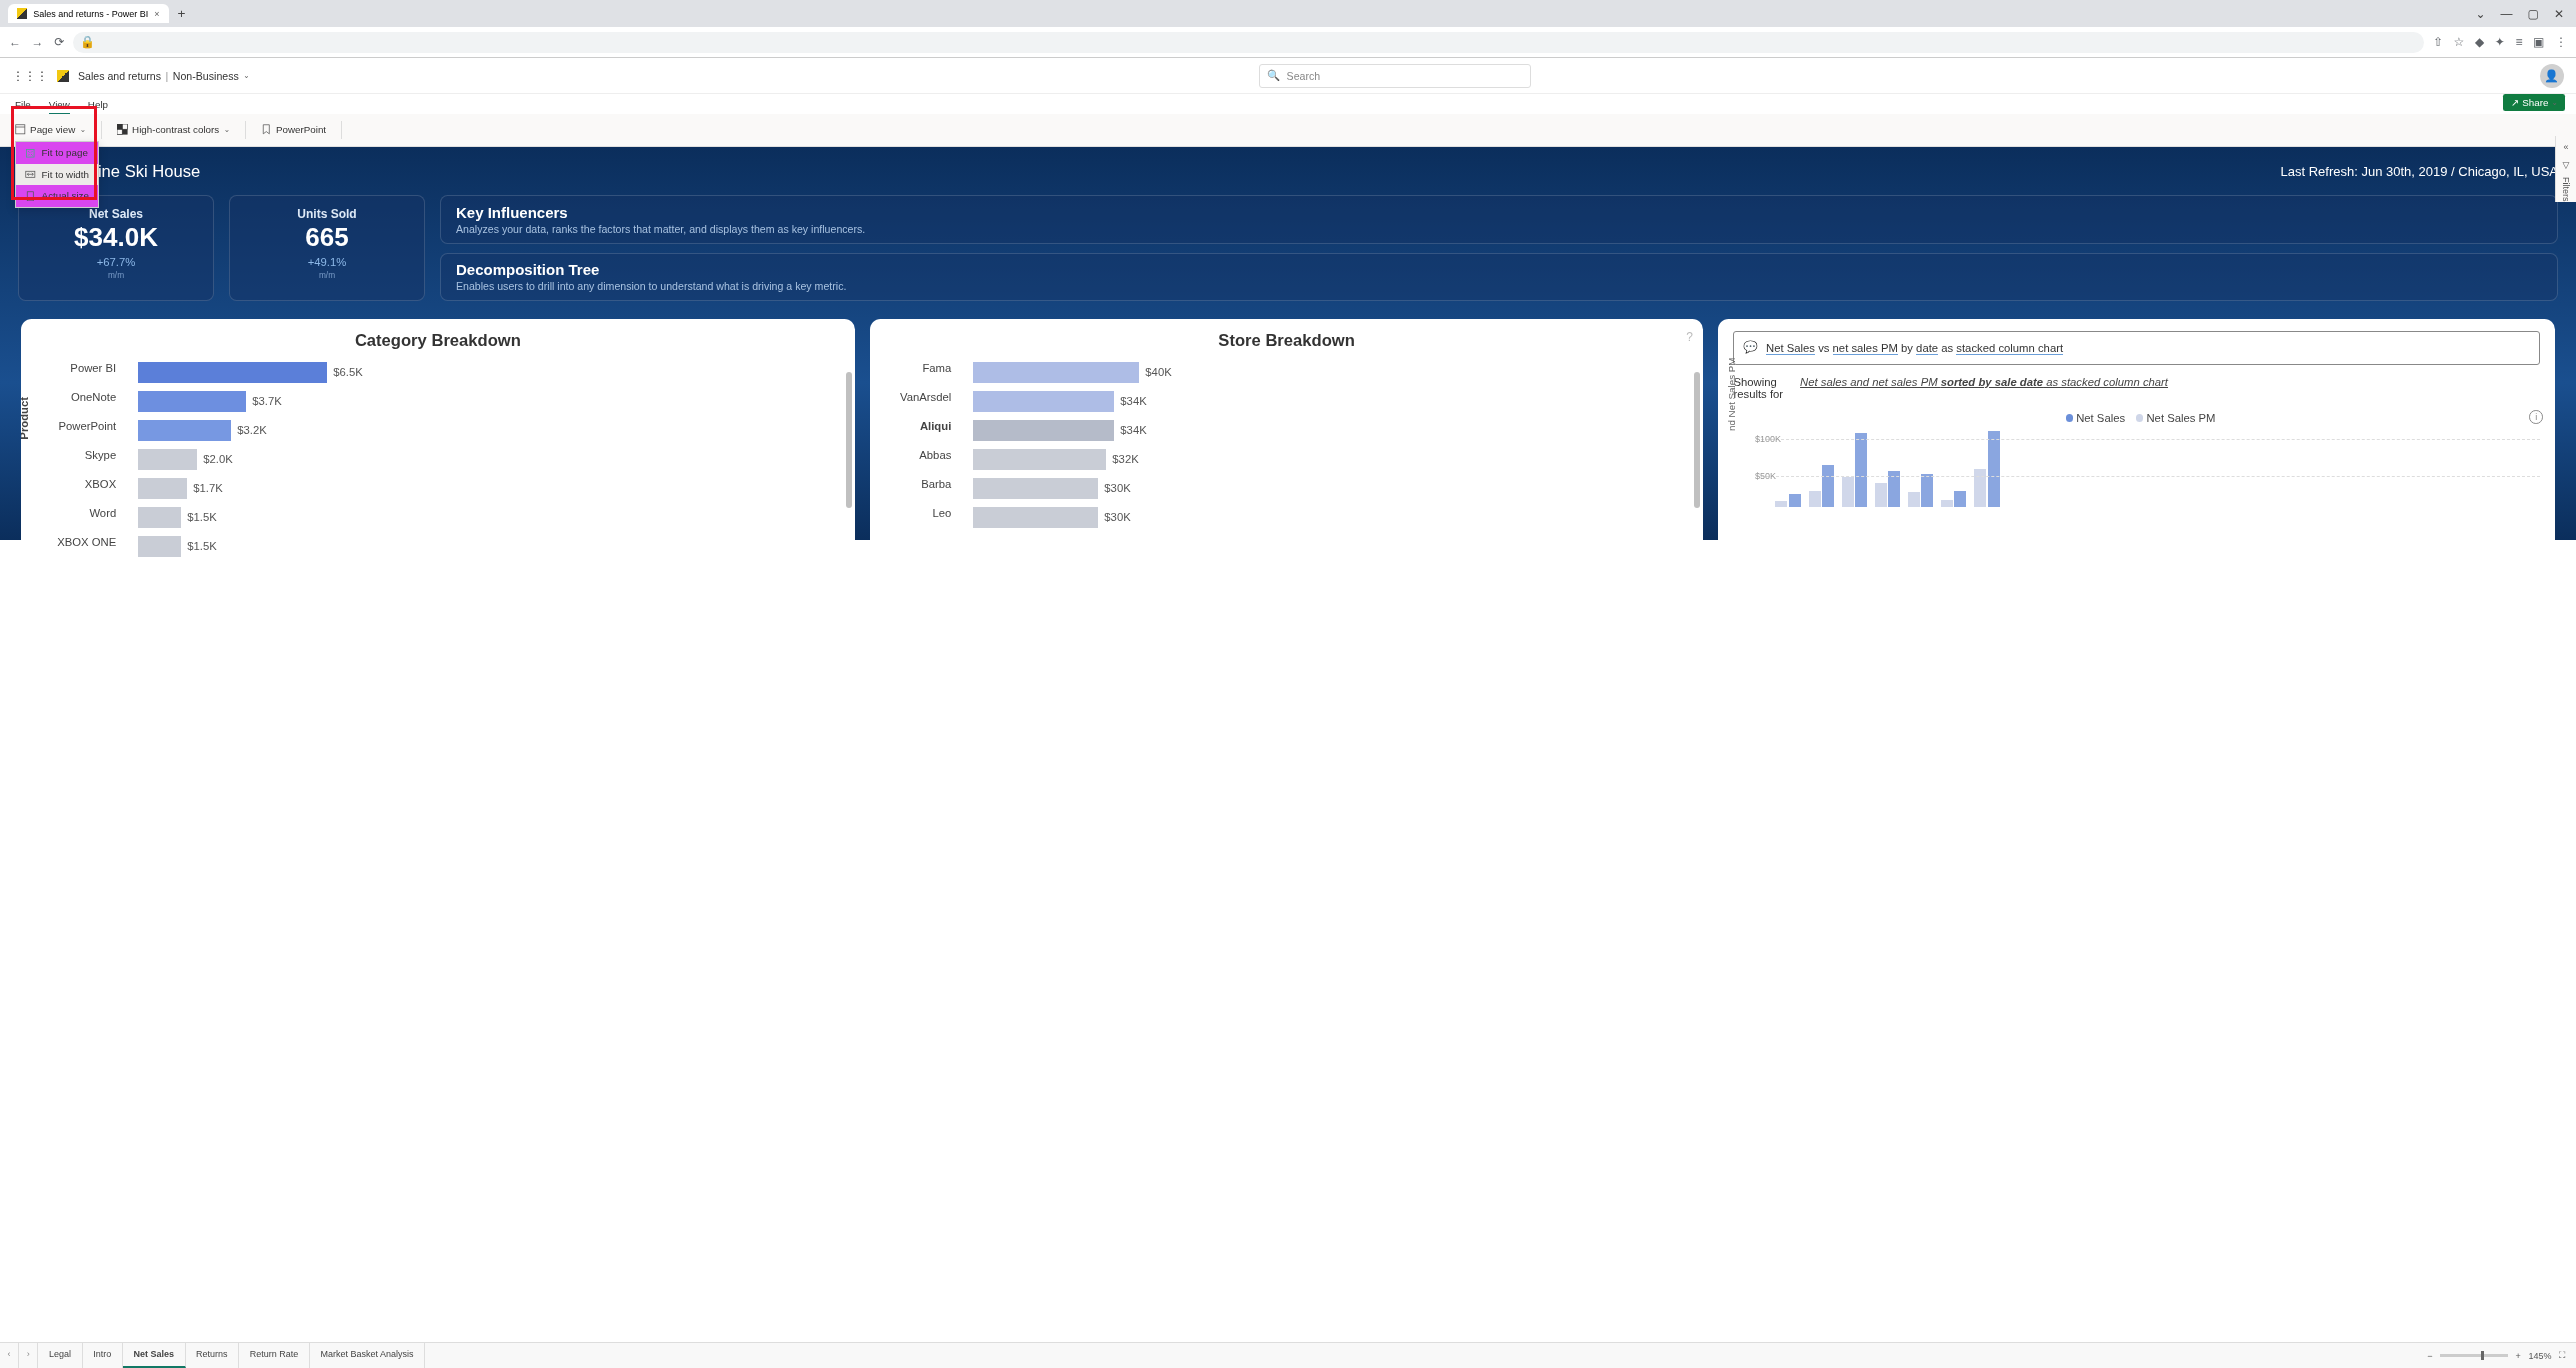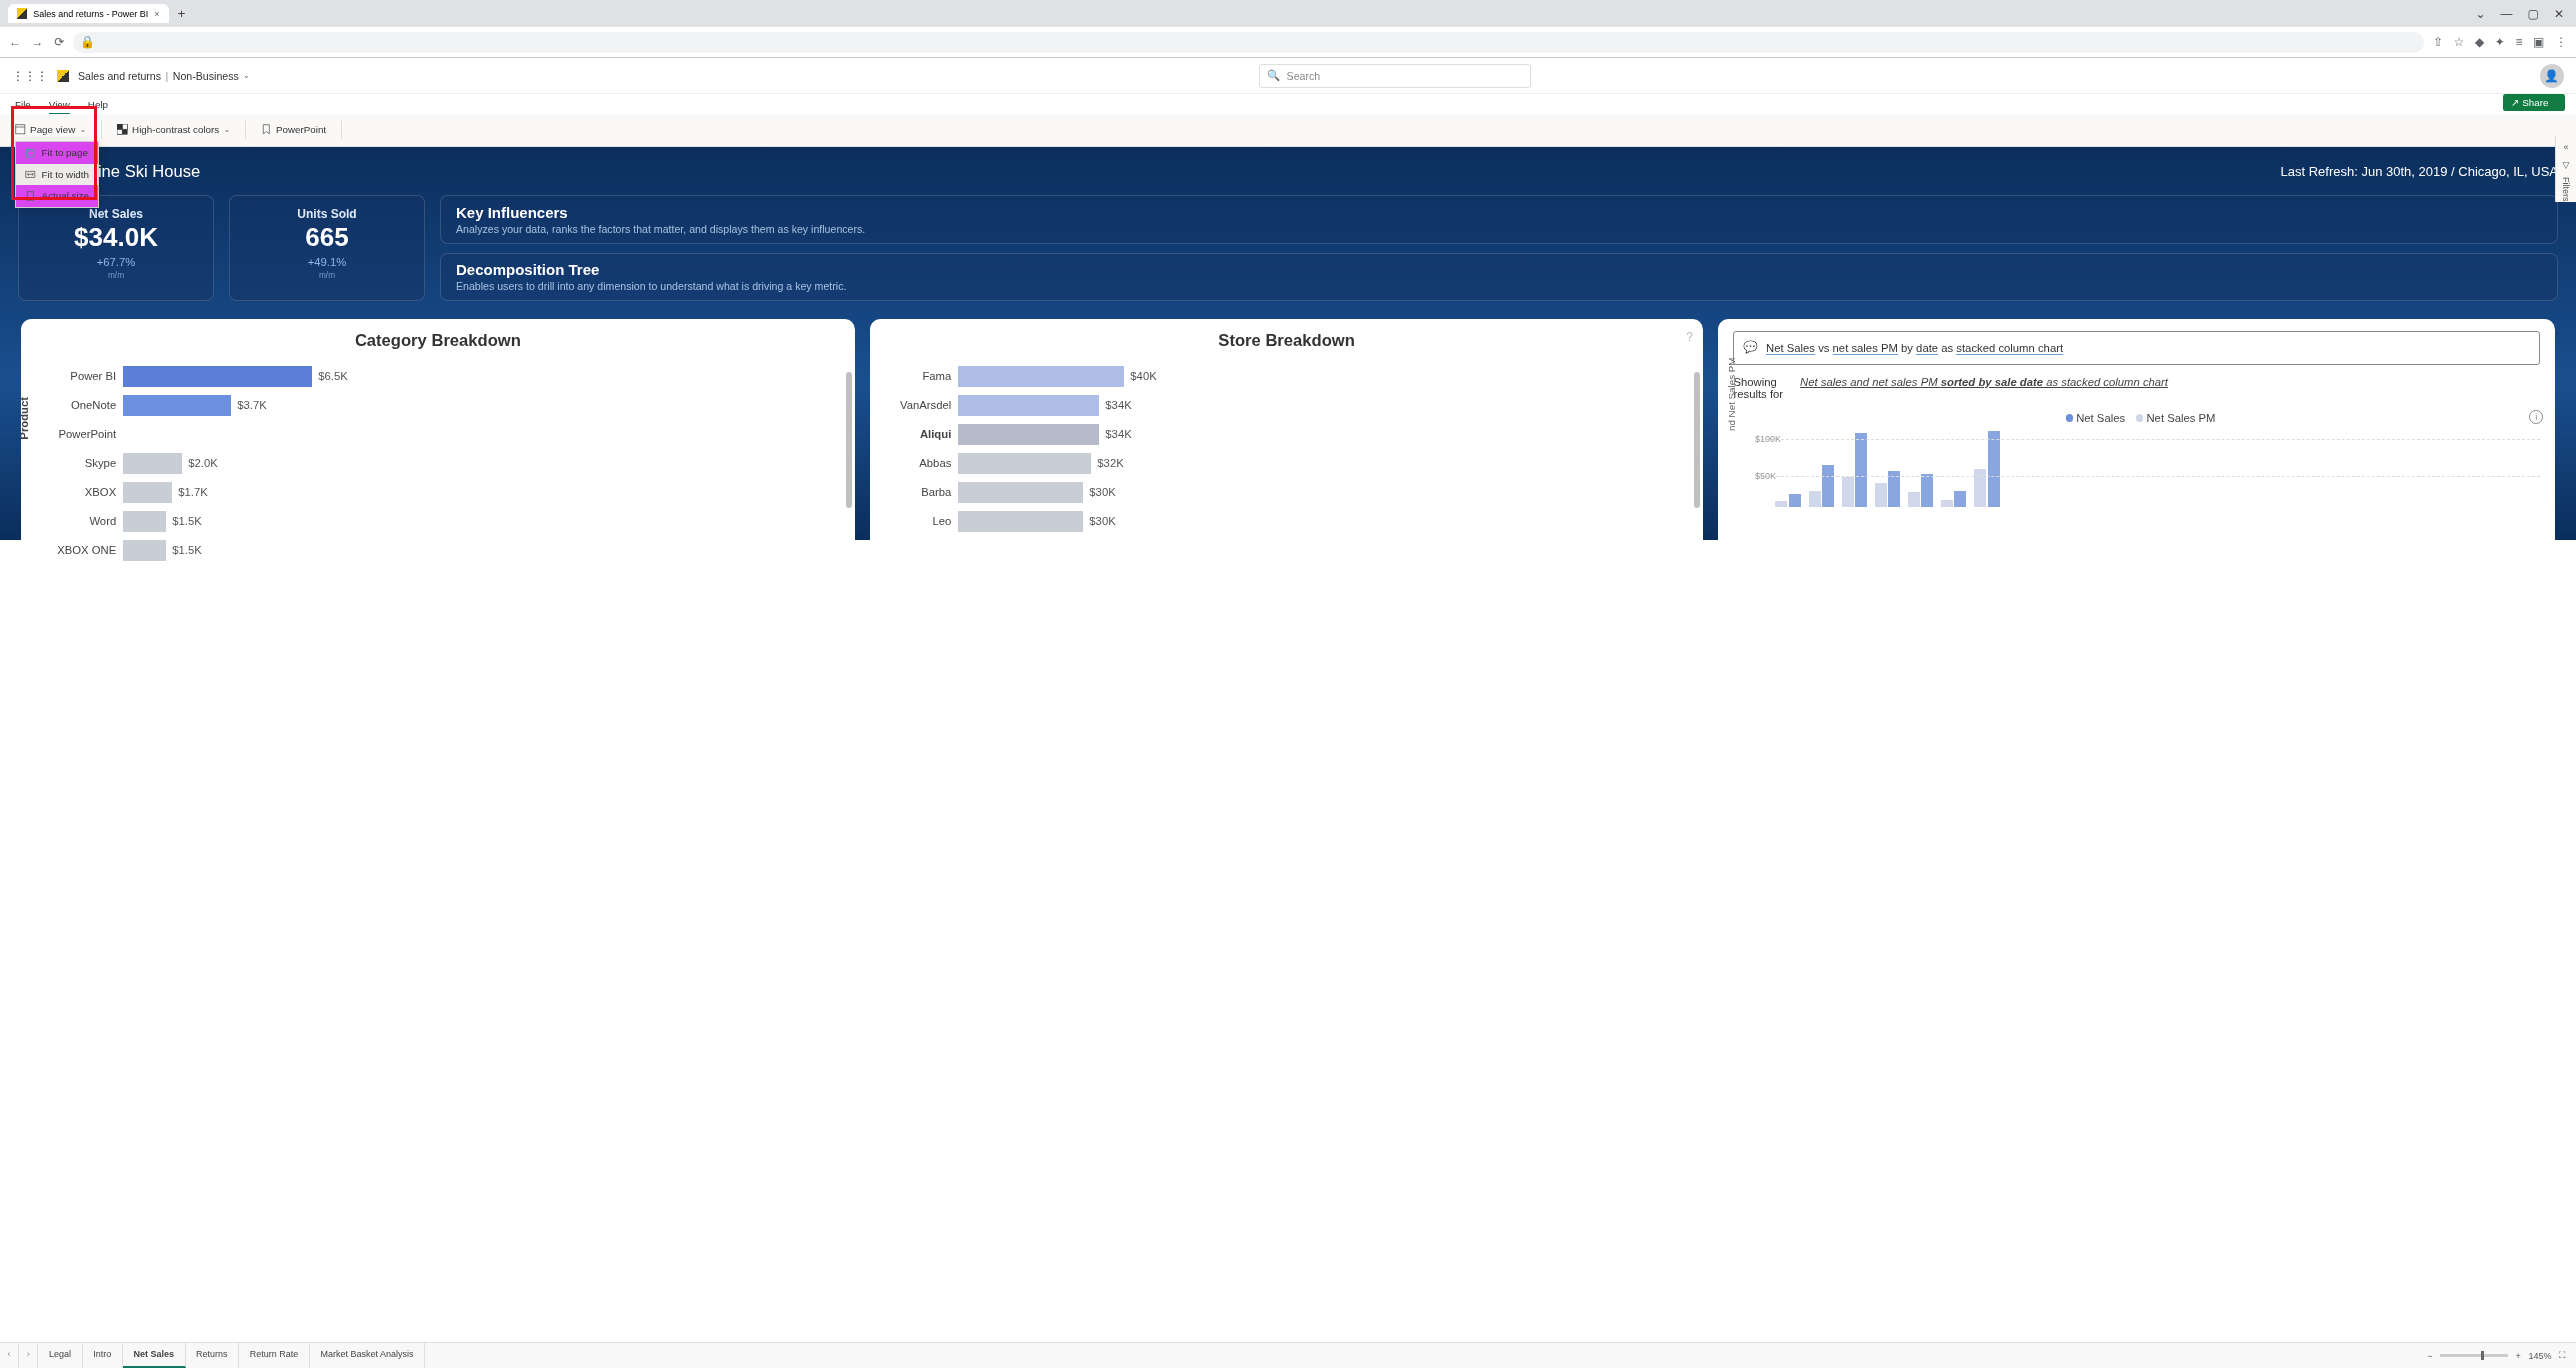--- a/index.html
+++ b/index.html
@@ -60,21 +60,21 @@
 .kpi-card .mm { font-size: 8.3px; color: #7a9cc8; margin-top: 1.5px; }
 .info-cards { flex: 1; display: flex; flex-direction: column; gap: 9px; }
 .info-card { background: rgba(20,50,100,0.4); border: 0.8px solid rgba(255,255,255,0.15); border-radius: 7.6px; padding: 7.6px 15px; overflow: hidden; }
 .info-card .title { font-size: 15px; font-weight: 700; }
 .info-card .desc { font-size: 10.6px; color: #a8c2e0; margin-top: 2.3px; white-space: nowrap; overflow: hidden; }
 
 .panels { display: flex; gap: 15px; margin-top: 18px; padding: 0 3px; }
 .panel { background: #fff; border-radius: 10.6px 10.6px 0 0; flex: 1; color: #333; padding: 12px 13.6px 0; position: relative; min-height: 272px; overflow: hidden; }
 .panel-title { text-align: center; font-size: 16.6px; font-weight: 700; margin-bottom: 10.6px; }
 
-.bar-row { display: flex; align-items: center; height: 29px; gap: 7px; }
+.bar-row { display: flex; align-items: flex-start; height: 29px; gap: 22px; }
 .bar-label { width: 68px; text-align: right; font-size: 11.3px; color: #444; }
 .bar-track { flex: 1; display: flex; align-items: center; gap: 6px; }
 .bar { height: 21px; }
 .bar-val { font-size: 11.3px; color: #555; }
 .axis-label { position: absolute; left: 3px; top: 50%; transform: rotate(-90deg) translateX(50%); transform-origin: left; font-size: 11.3px; color: #444; font-weight: 600; }
 .scroll-thumb { position: absolute; right: 3px; top: 53px; width: 6px; height: 136px; background: #c0c0c0; border-radius: 3px; }
 
 .panel.qa { padding: 12px 15px; }
 .qa-box { border: 0.8px solid #888; border-radius: 3px; padding: 7.6px 9px; display: flex; gap: 7.6px; align-items: flex-start; }
 .qa-text { font-size: 11.3px; line-height: 1.5; }
@@ -278,20 +278,24 @@
             </div>
             <div class="bar-row">
               <div class="bar-label">OneNote</div>
     <div class="bar-track">
                 <div class="bar" style="width:108px;background:#6d8fe0"></div>
     <span class="bar-val">$3.7K</span>
               </div>
             </div>
             <div class="bar-row">
               <div class="bar-label">PowerPoint</div>
+    <div class="bar-track">
+                <div class="bar" style="width:93px;background:#7798e2"></div>
+    <span class="bar-val">$3.2K</span>
+              </div>
             </div>
             <div class="bar-row">
               <div class="bar-label">Skype</div>
     <div class="bar-track">
                 <div class="bar" style="width:59px;background:#c9cdd6"></div>
     <span class="bar-val">$2.0K</span>
               </div>
             </div>
             <div class="bar-row">
               <div class="bar-label">XBOX</div>

